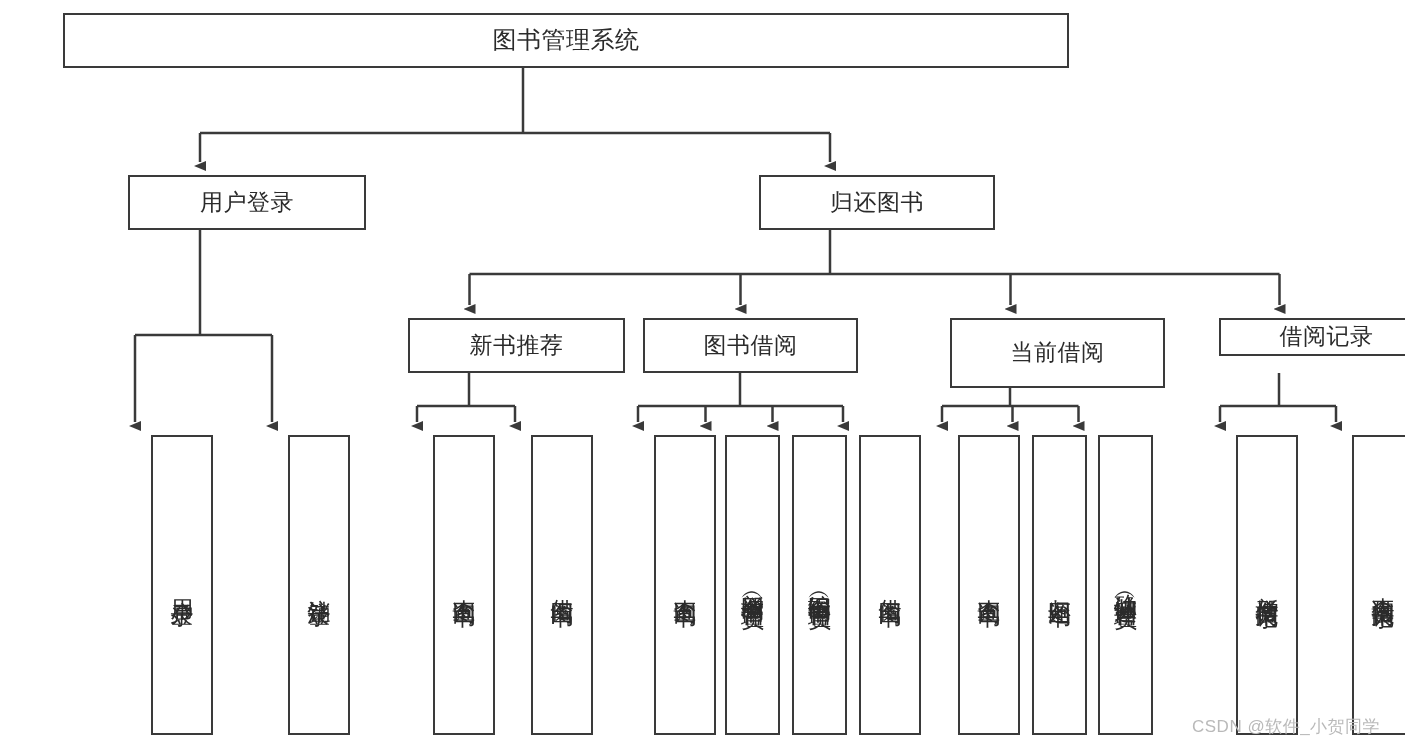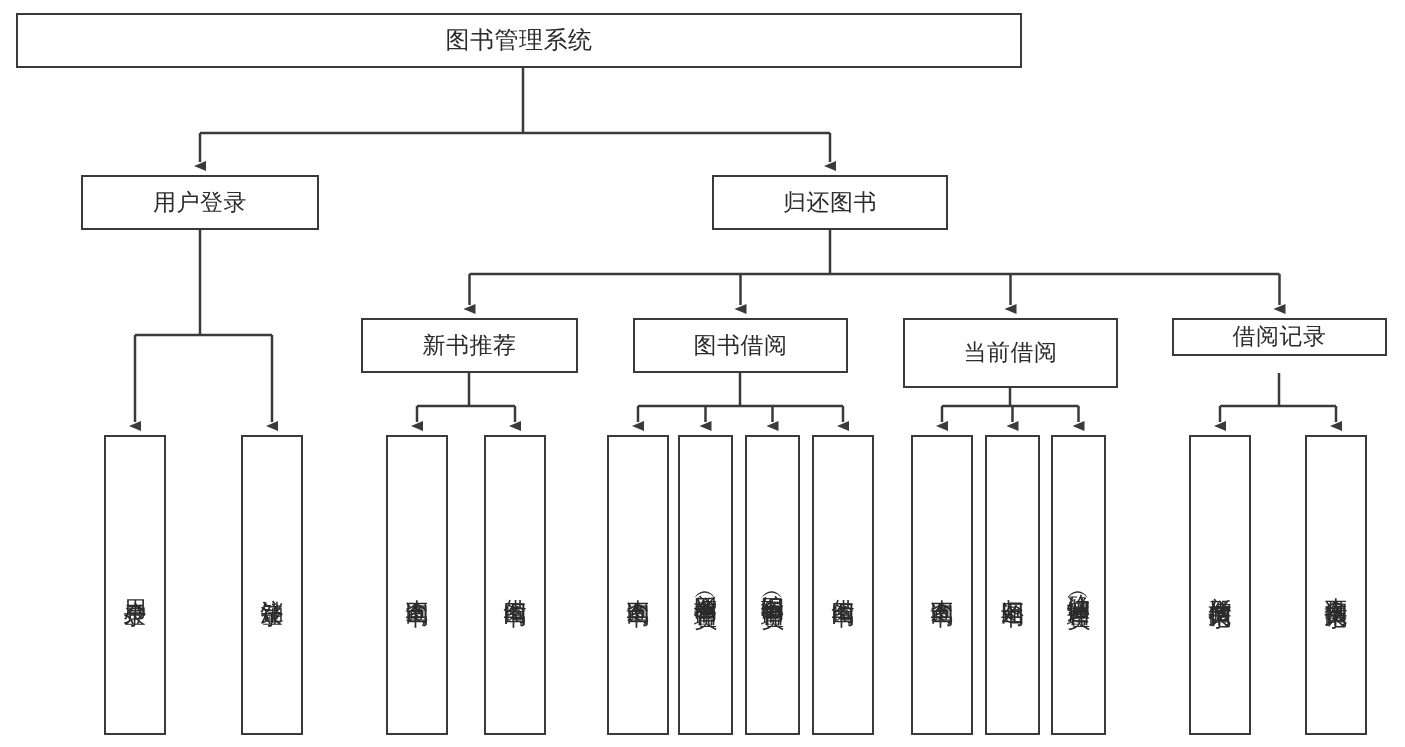--- a/index.html
+++ b/index.html
@@ -27,20 +27,21 @@
   }
   .node {
     position: absolute;
     box-sizing: border-box;
     background: #ffffff;
     border: 2px solid #3a3a3a;
     display: flex;
     align-items: center;
     justify-content: center;
     overflow: hidden;
+    margin-left: 47px;
   }
   .node-label {
     color: #2b2b2b;
     letter-spacing: 0.5px;
     line-height: 1.18;
     text-align: center;
     white-space: nowrap;
   }
   .node.horizontal .node-label {
     writing-mode: horizontal-tb;
@@ -116,21 +117,21 @@
       </div>
       <div class="node horizontal" style="left: 81px; top: 175px; width: 238px; height: 55px;">
         <span class="node-label">用户登录</span>
       </div>
       <div class="node horizontal" style="left: 712px; top: 175px; width: 236px; height: 55px;">
         <span class="node-label">归还图书</span>
       </div>
       <div class="node horizontal" style="left: 361px; top: 318px; width: 217px; height: 55px;">
         <span class="node-label">新书推荐</span>
       </div>
-      <div class="node horizontal" style="left: 633px; top: 318px; width: 215px; height: 55px;">
+      <div class="node horizontal" style="left: 596px; top: 318px; width: 215px; height: 55px;">
         <span class="node-label">图书借阅</span>
       </div>
       <div class="node horizontal" style="left: 903px; top: 318px; width: 215px; height: 70px;">
         <span class="node-label">当前借阅</span>
       </div>
       <div class="node horizontal" style="left: 1172px; top: 318px; width: 215px; height: 38px;">
         <span class="node-label">借阅记录</span>
       </div>
       <div class="node vertical" style="left: 104px; top: 435px; width: 62px; height: 300px;">
         <span class="node-label">用户登录</span>
@@ -165,13 +166,14 @@
       <div class="node vertical" style="left: 1051px; top: 435px; width: 55px; height: 300px;">
         <span class="node-label">确认归还（管理员）</span>
       </div>
       <div class="node vertical" style="left: 1189px; top: 435px; width: 62px; height: 300px;">
         <span class="node-label">新增借阅记录</span>
       </div>
       <div class="node vertical" style="left: 1305px; top: 435px; width: 62px; height: 300px;">
         <span class="node-label">查询借阅记录</span>
       </div>
     </div>
+  <div class="watermark" style="left: 1192px; top: 715px;">CSDN @软件_小贺同学</div>
 </div>
 
 </body></html>

